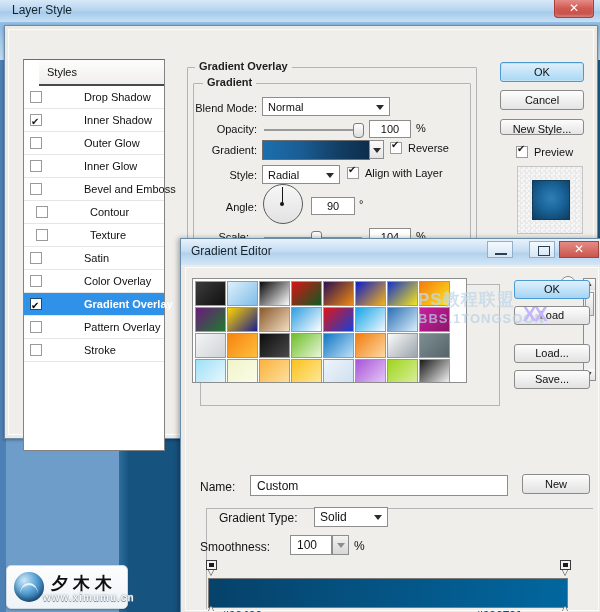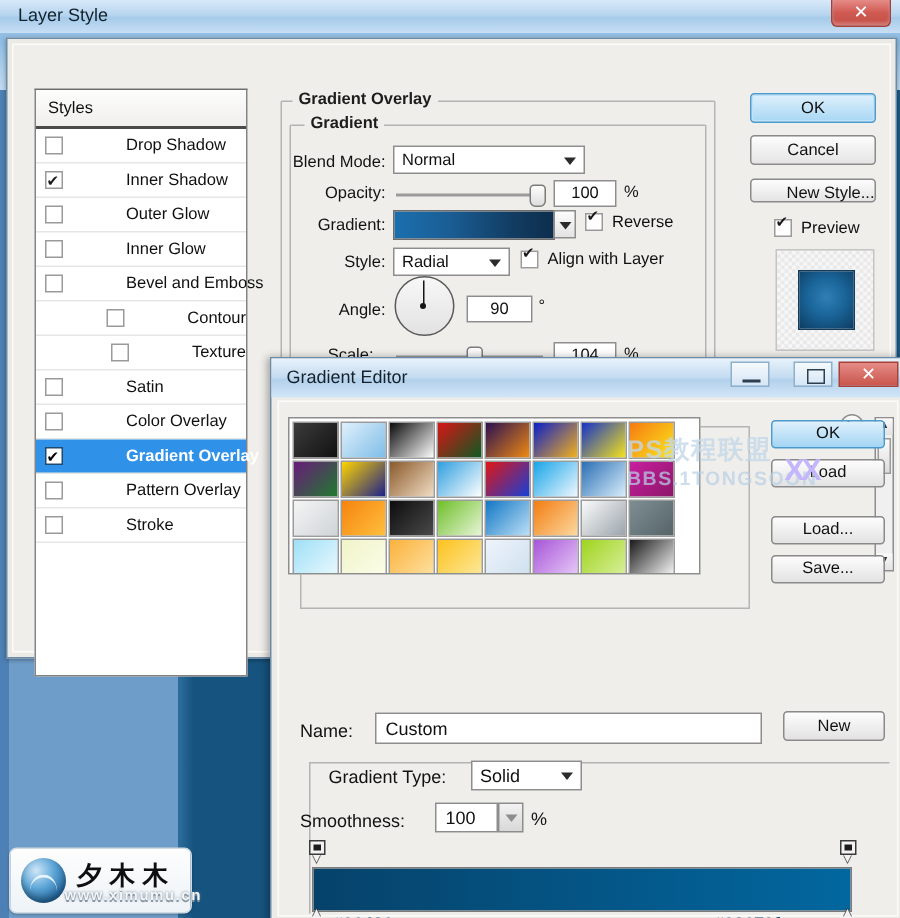--- a/index.html
+++ b/index.html
@@ -34,26 +34,26 @@
   
   #layerstyle{position:absolute;left:4px;top:25px;width:592px;height:412px;
     background:#eceae5;border:1px solid #6b8ca8;
     box-shadow:0 1px 3px rgba(0,0,0,.35);}
   #layerstyle .inner{position:absolute;inset:3px;background:#efeeea;border:1px solid #fbfbfa;}
 
   
   .styles-box{position:absolute;left:18px;top:33px;width:140px;height:390px;
     background:#fff;border:1px solid #828282;border-top-color:#6c6c6c;}
   .styles-head{height:24px;line-height:24px;padding-left:8px;font-size:11px;
-    background:linear-gradient(180deg,#fdfdfd,#f0efed);border-bottom:2px solid #4a4a4a;}
+    background:linear-gradient(180deg,#fdfdfd,#f0efed);border-bottom:2px solid #4a4a4a;margin-left:15px;}
   .styles-sub{height:24px;line-height:24px;padding-left:8px;font-size:11px;
     background:#fcfcfc;border-bottom:1px solid #cfcfcf;}
   .st-item{height:22px;line-height:22px;padding-left:6px;font-size:11px;
     border-bottom:1px solid #e6e6e6;display:flex;align-items:center;white-space:nowrap;gap:36px;}
-  .st-item.indent{padding-left:12px;justify-content:flex-end;}
+  .st-item.indent{padding-left:12px;}
   .st-item.sel{background:#2f92e8;color:#fff;font-weight:bold;}
   .cb{width:10px;height:10px;border:1px solid #9a9a9a;background:#fff;
     display:inline-block;margin-right:6px;position:relative;flex:none;}
   .cb.on:after{content:"✔";position:absolute;left:0px;top:-4px;font-size:10px;color:#1a1a1a;}
   .st-item.sel .cb{border-color:#204a6e;}
   .st-item.sel .cb.on:after{color:#000;}
 
   
   .panel{position:absolute;left:182px;top:33px;width:290px;height:188px;}
   .grp{position:absolute;border:1px solid #b4b4b4;border-radius:1px;}
@@ -295,21 +295,21 @@
 
     <div class="lbl" style="left:0;top:172px;width:62px;">Scale:</div>
     <div class="slider" style="left:77px;top:178px;width:98px;"></div>
     <div class="knob" style="left:124px;top:172px;"></div>
     <div class="field" style="left:182px;top:169px;width:42px;height:18px;text-align:center;padding-left:0;">104</div>
     <div class="lbl" style="left:229px;top:171px;width:14px;text-align:left;">%</div>
   </div>
 
   <div class="btn primary" style="left:495px;top:36px;width:84px;height:20px;line-height:18px;">OK</div>
   <div class="btn" style="left:495px;top:64px;width:84px;height:20px;line-height:18px;">Cancel</div>
-  <div class="btn" style="left:495px;top:93px;width:84px;height:16px;line-height:18px;text-align:right;">New Style...</div>
+  <div class="btn" style="left:495px;top:93px;width:84px;height:16px;line-height:18px;">New Style...</div>
   <div class="chk" style="left:511px;top:120px;justify-content:space-between;">
     <span class="cb on"></span>
     <span>Preview</span>
   </div>
   <div class="preview-box" style="left:512px;top:140px;width:64px;height:66px;">
     <div class="preview-sq" style="left:14px;top:13px;width:36px;height:38px;"></div>
   </div>
 </div>
 
 <div id="gradedit">

